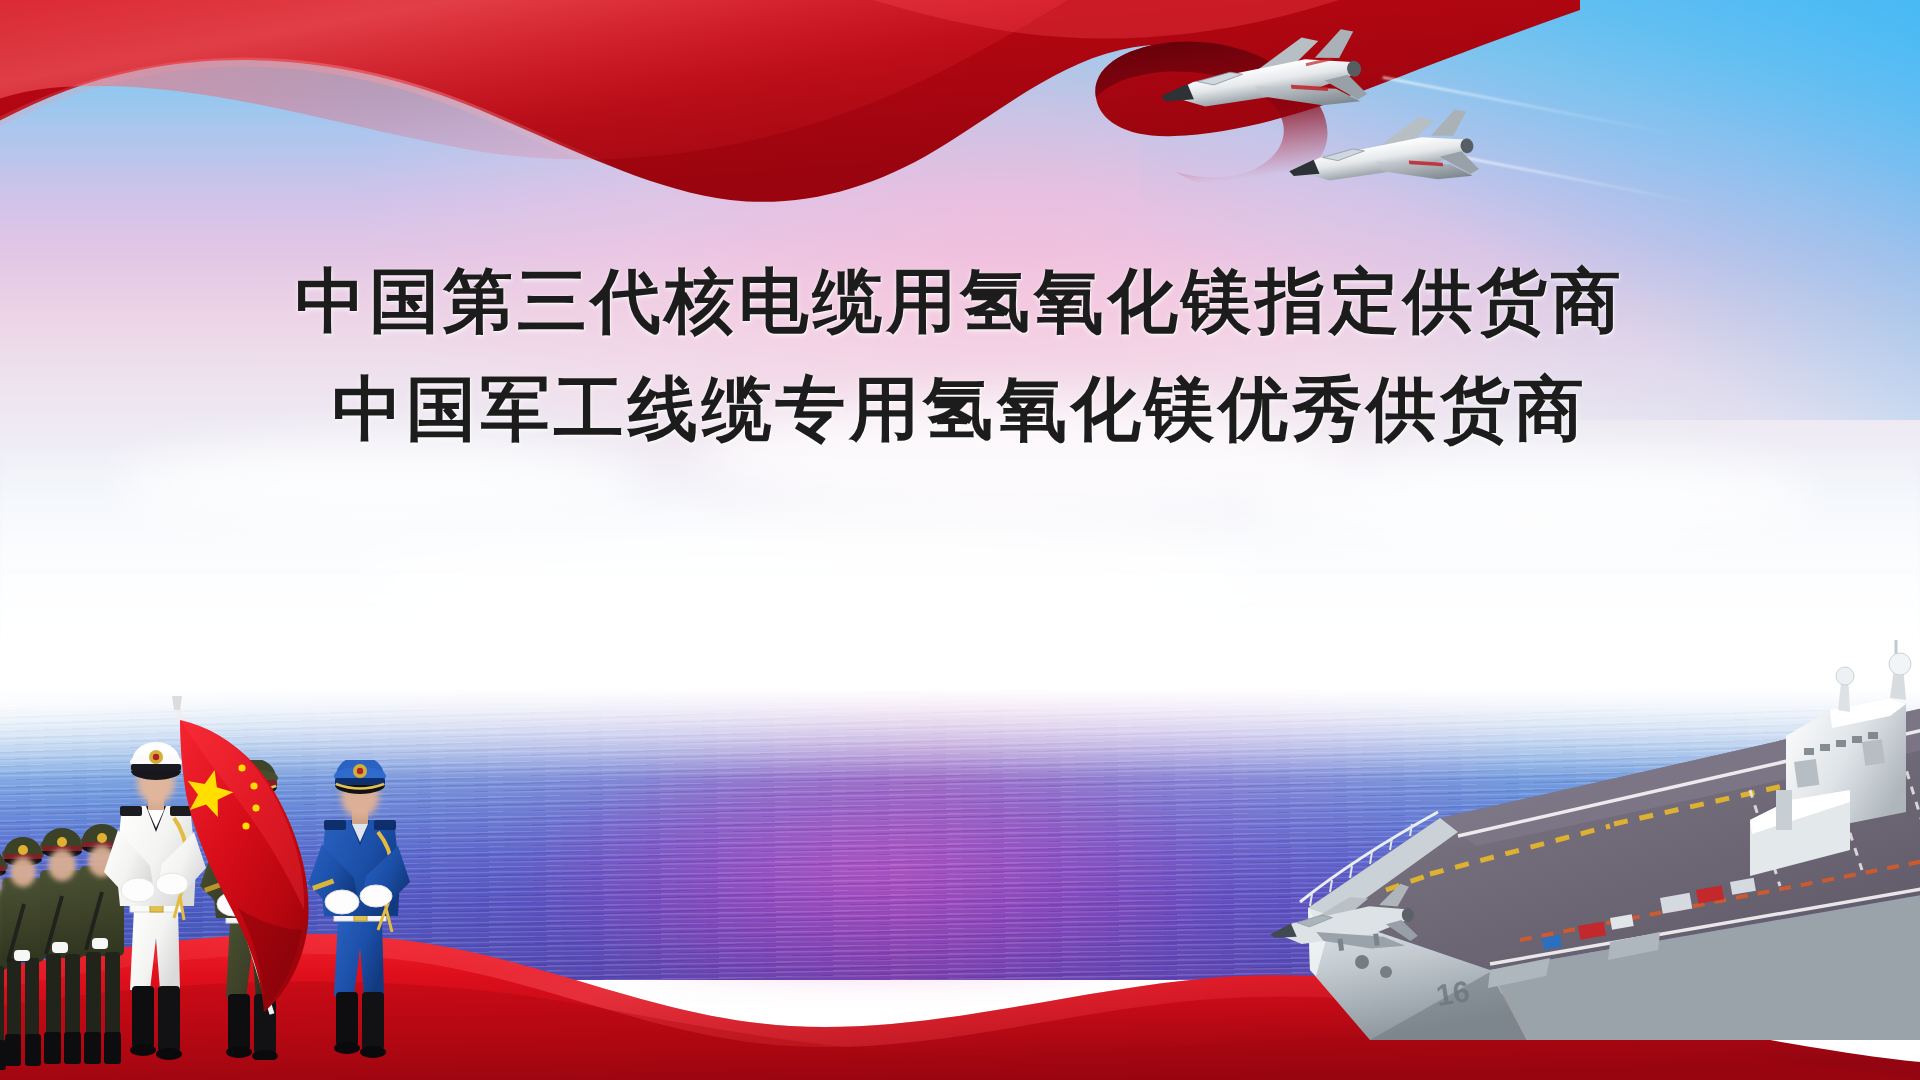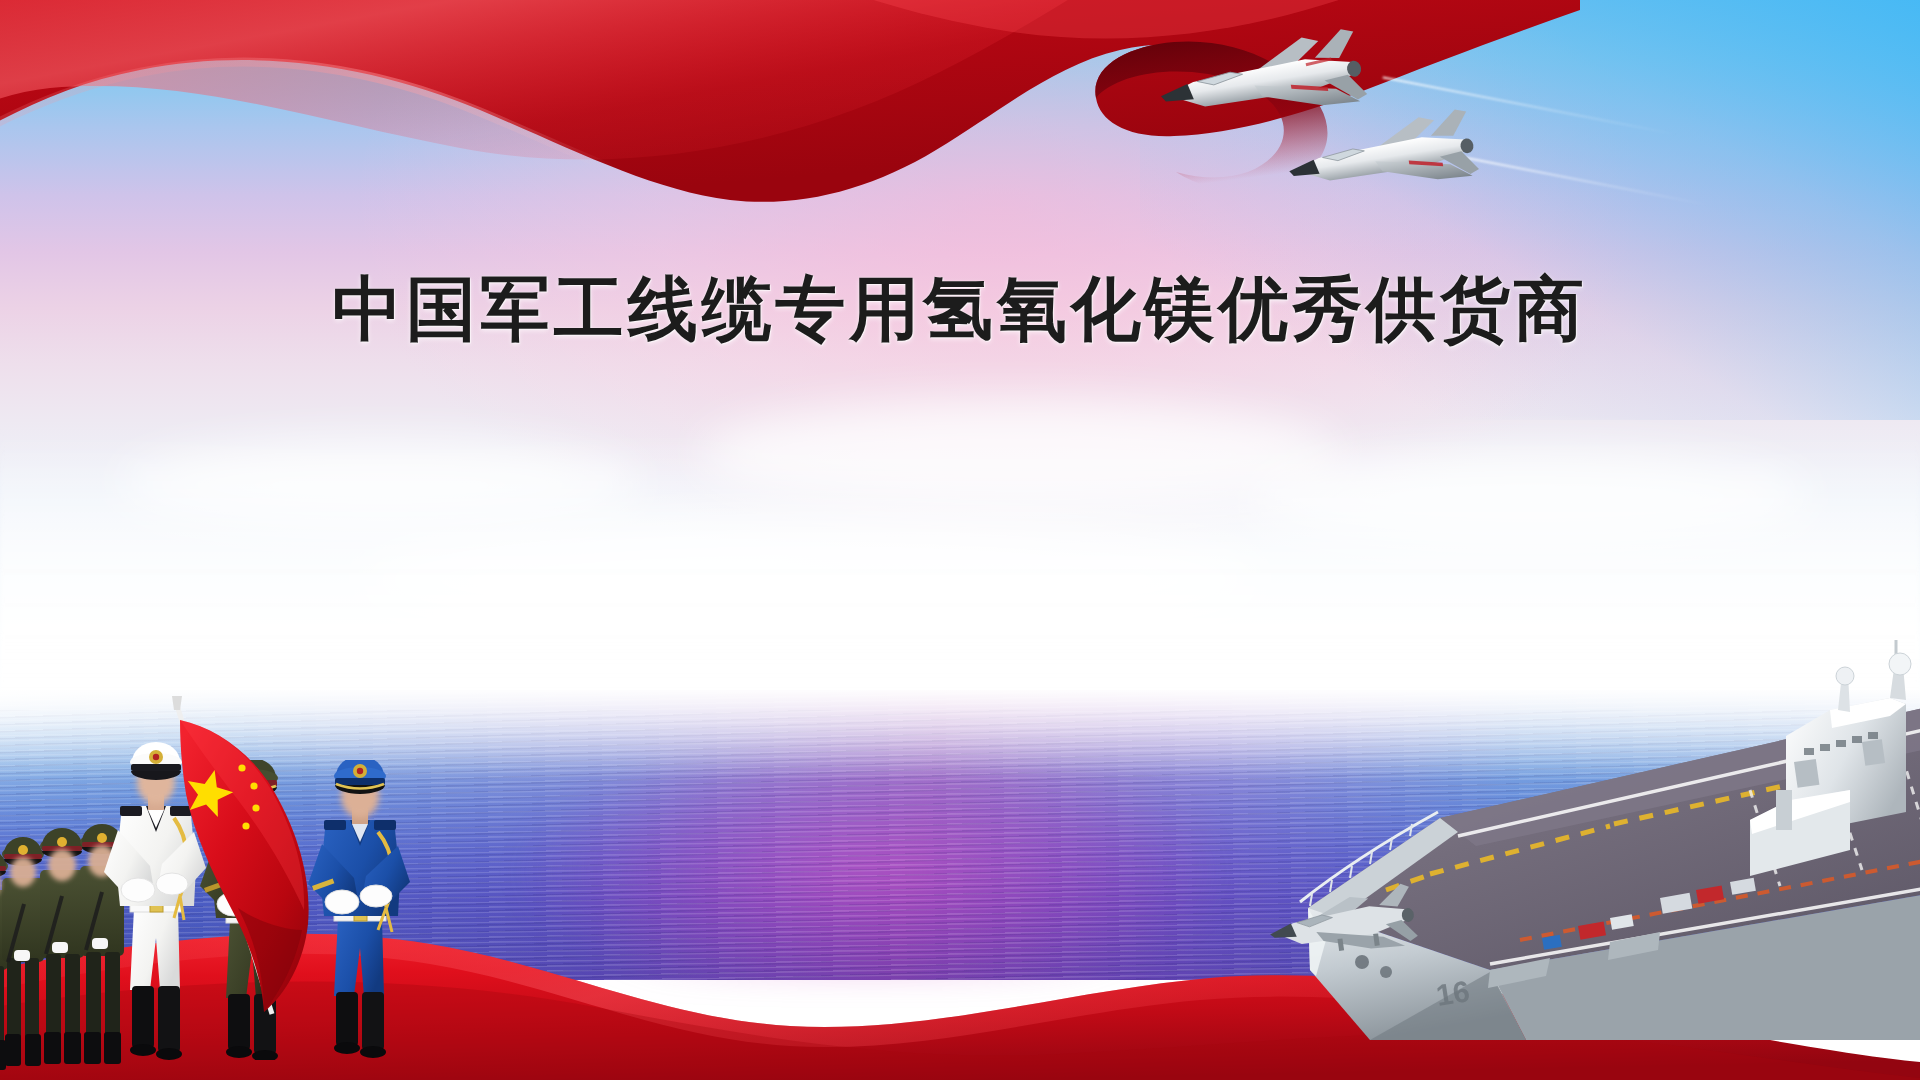--- a/index.html
+++ b/index.html
@@ -117,21 +117,21 @@
     letter-spacing:.055em;
     line-height:1.34;
     white-space:nowrap;
     text-shadow:
       0 0 1px rgba(255,255,255,.85),
       1px 1px 0 rgba(255,255,255,.55),
       0 2px 5px rgba(255,255,255,.65);
     font-family:"DejaVu Sans","Liberation Sans",sans-serif;
   }
   .title-line.l1{ font-size:70px; }
-  .title-line.l2{ font-size:70px; margin-top:8px; }
+  .title-line.l2{ font-size:70px; margin-top:14px; }
 
   
   .jets{ position:absolute; left:1130px; top:20px; width:520px; height:230px; z-index:20; }
   .jet{ position:absolute; }
   .jet.j1{ left:30px; top:20px; transform:rotate(-9deg); }
   .jet.j2{ left:150px; top:95px; transform:rotate(-9deg) scale(.92); }
   .contrail{
     position:absolute; height:2px;
     background:linear-gradient(90deg, rgba(255,255,255,.85) 0%, rgba(255,255,255,.25) 60%, rgba(255,255,255,0) 100%);
     filter:blur(1.2px);
@@ -725,16 +725,17 @@
                C1060,202 930,244 790,236
                C660,228 560,176 430,154
                C300,132 160,148 0,178 Z" fill="url(#silkBHi)"></path>
       <path d="M0,196 C200,166 400,160 600,198 C760,228 900,252 1060,244
                C1260,234 1460,208 1660,234 C1770,248 1860,262 1920,268
                L1920,280 L0,280 Z" fill="#a6060f" opacity=".35"></path>
     </svg>
   </div>
 
   <div class="title-block">
+    <div class="title-line l1">中国第三代核电缆用氢氧化镁指定供货商</div>
     <div class="title-line l2">中国军工线缆专用氢氧化镁优秀供货商</div>
   </div>
 
 </div>
 
 </body></html>

